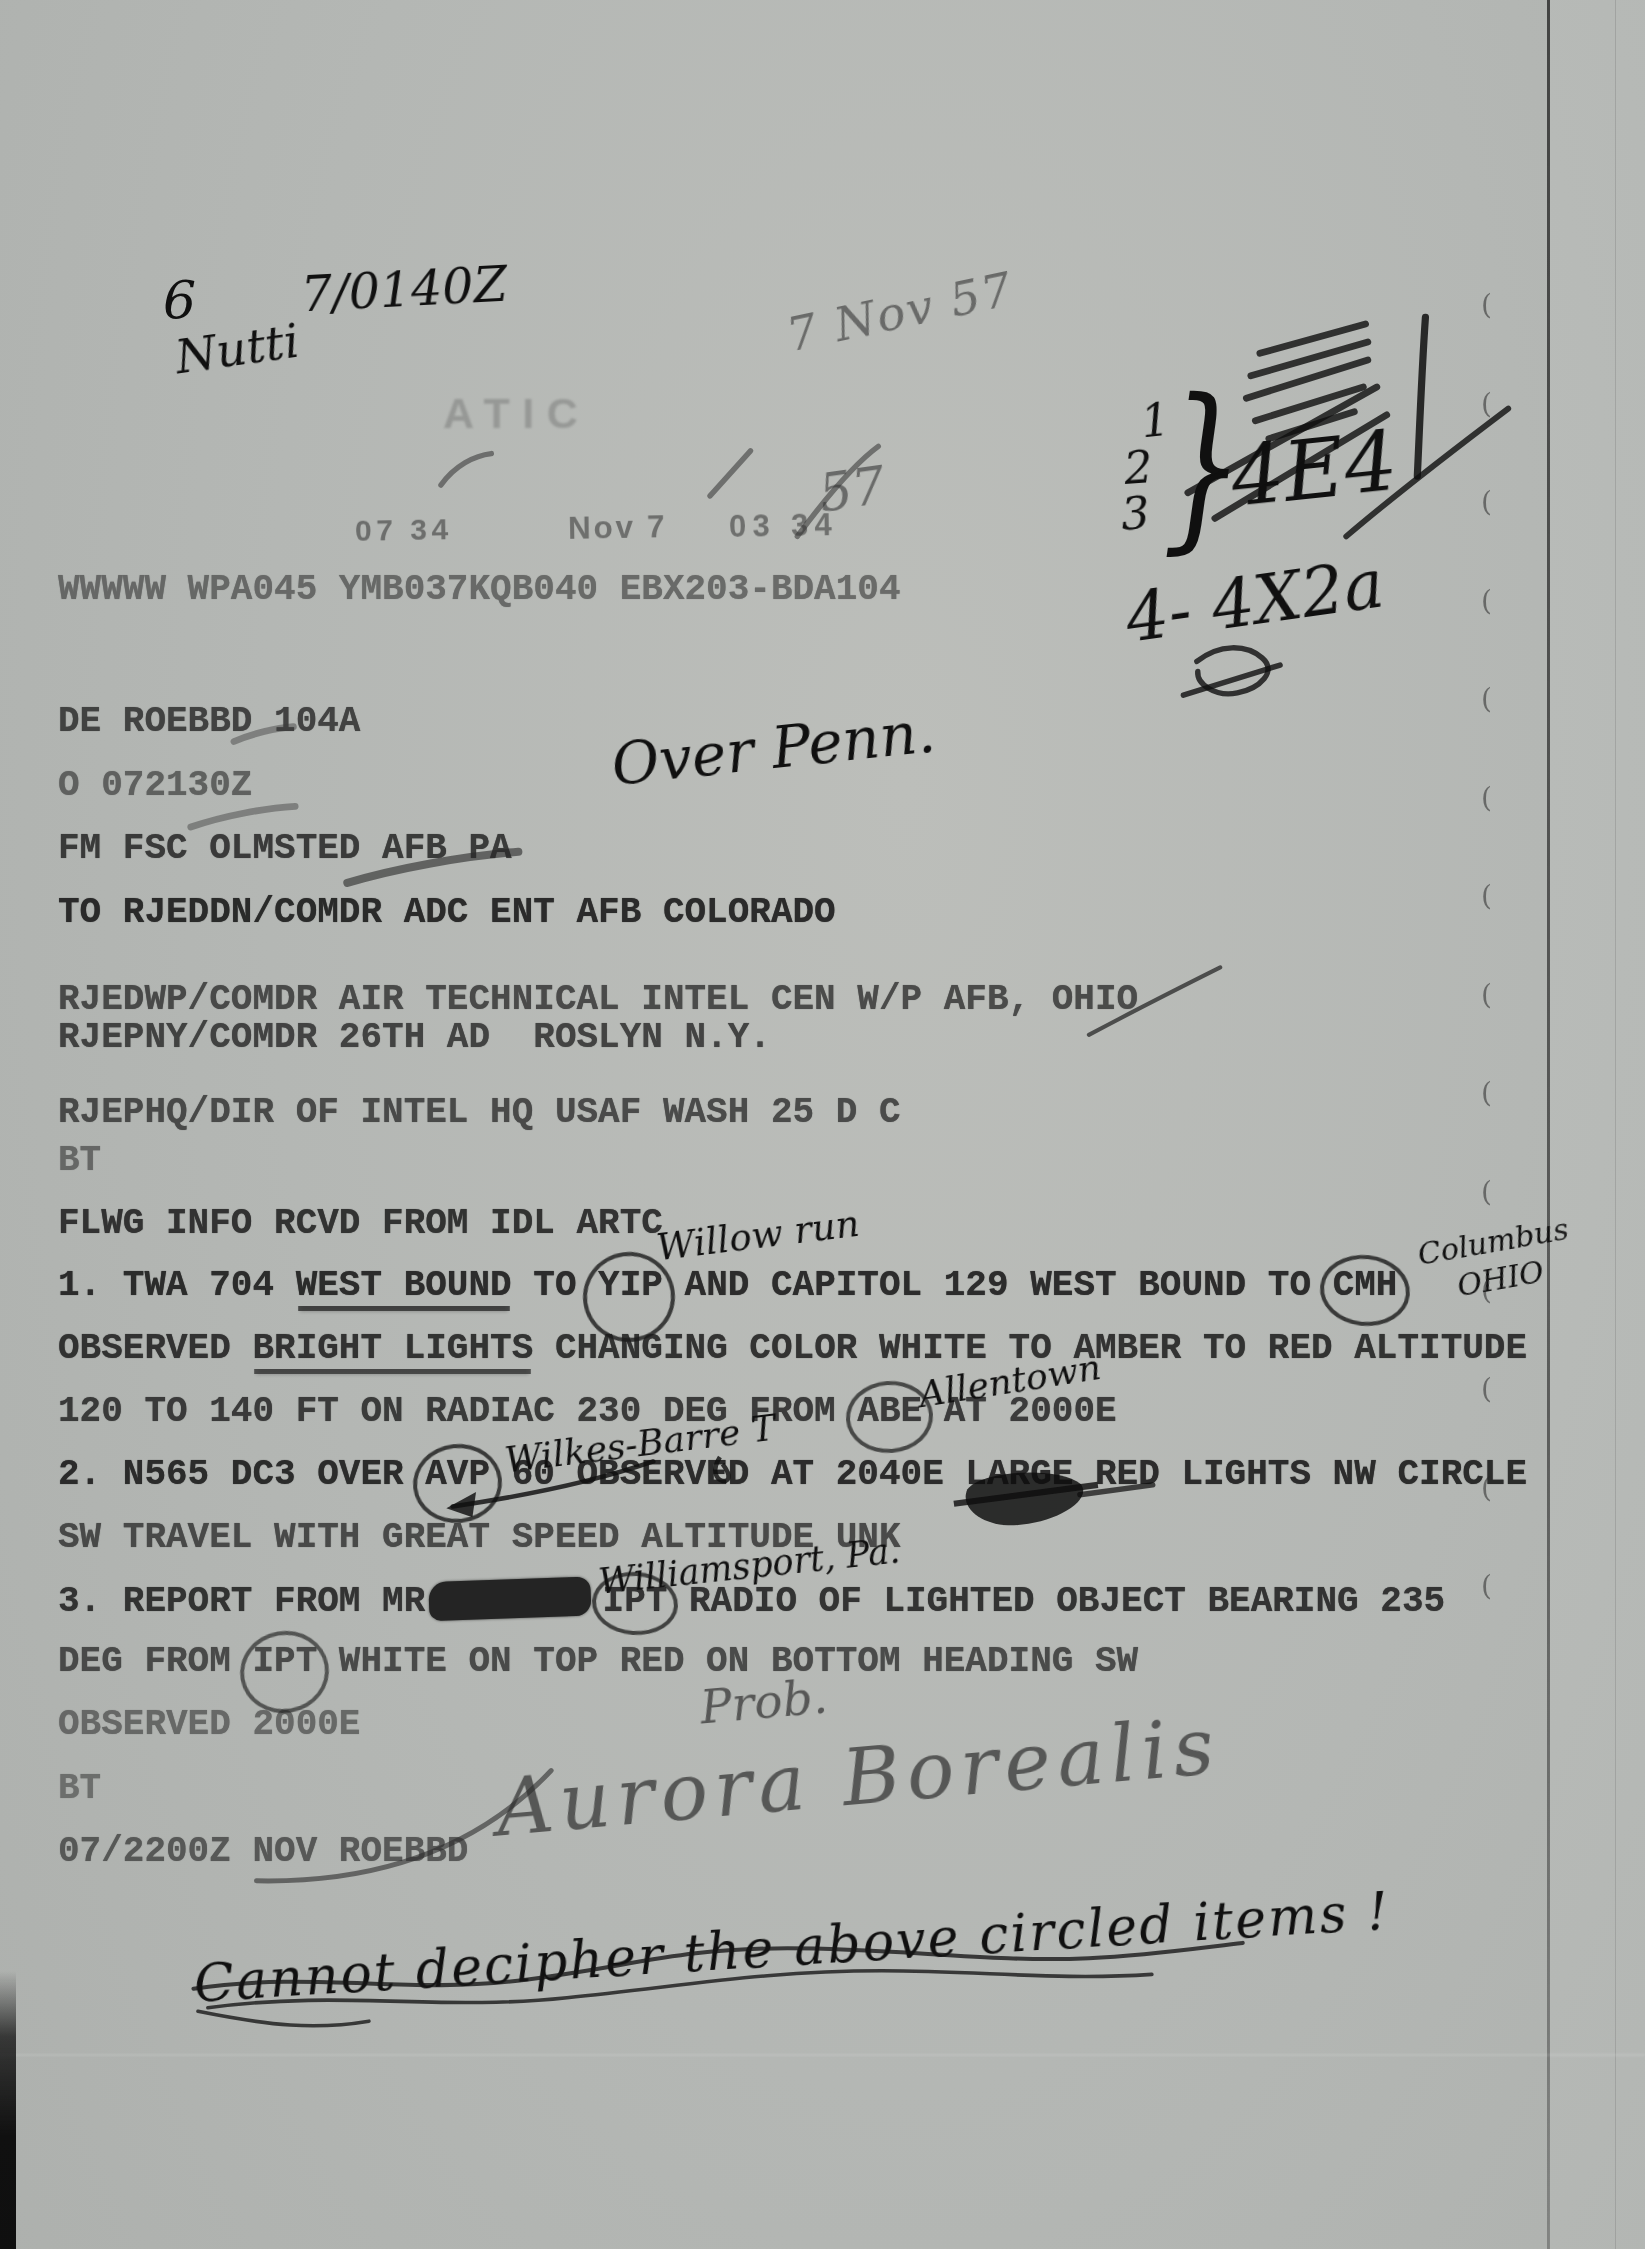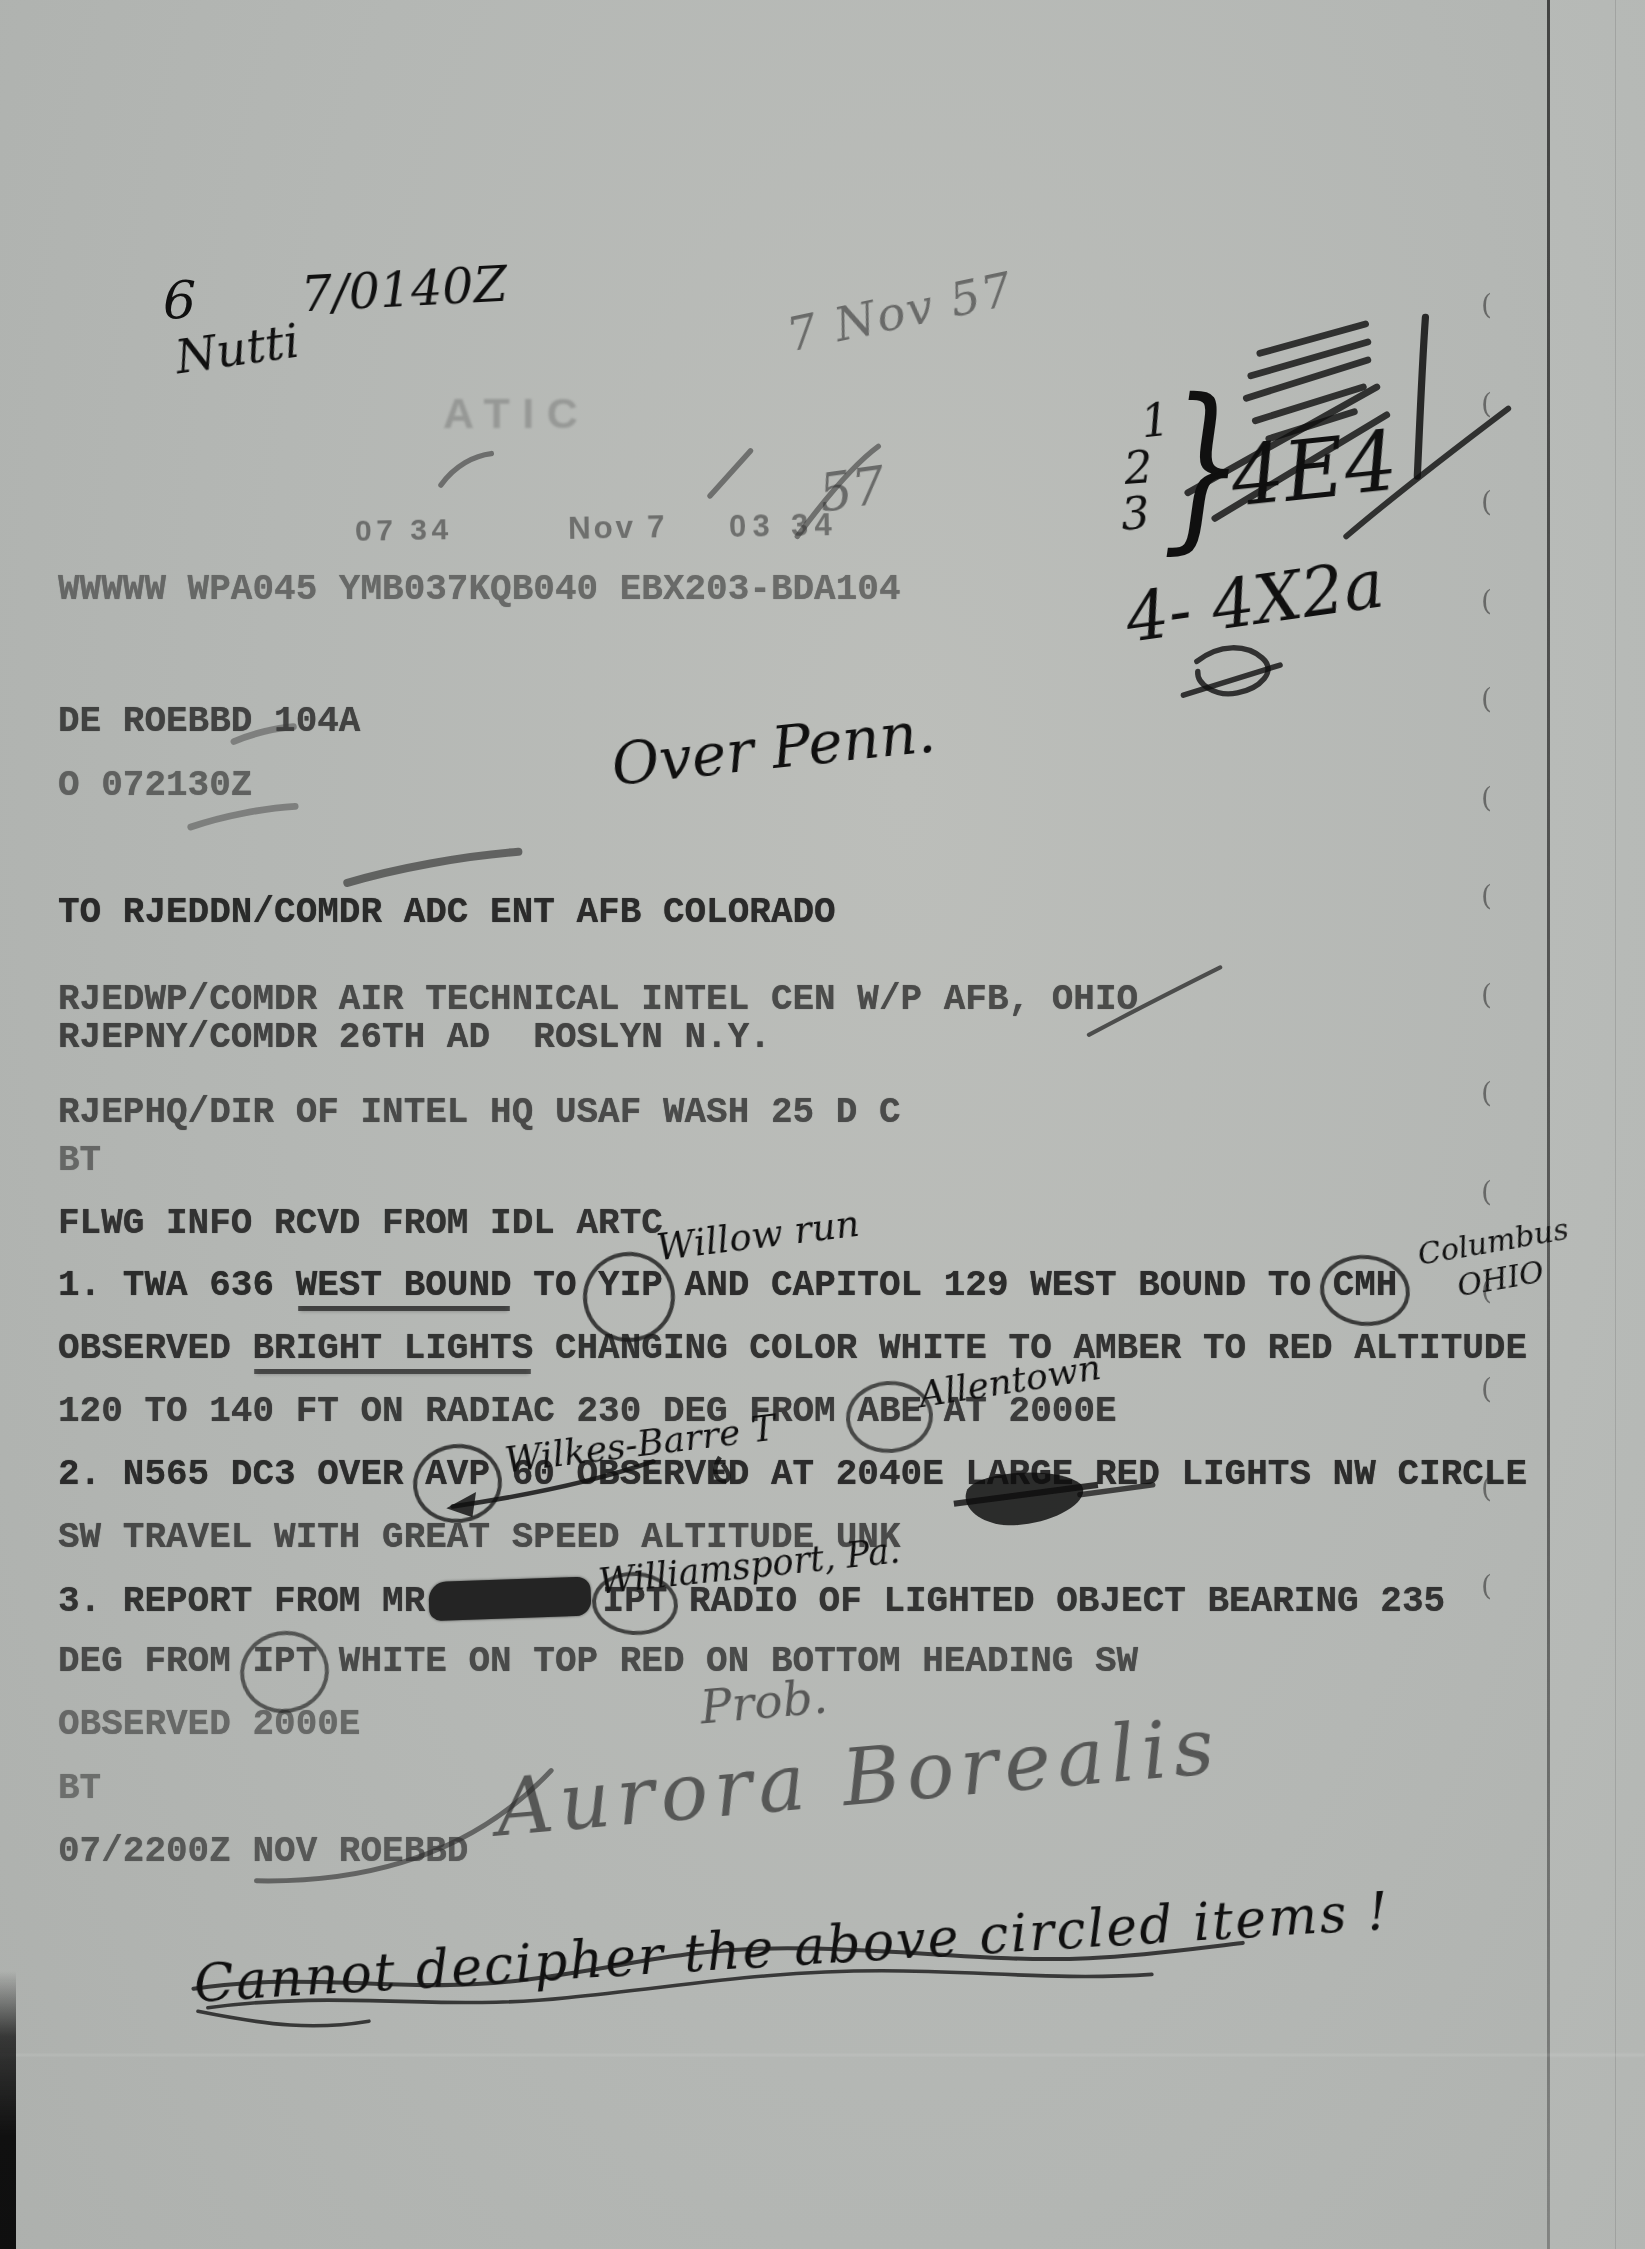--- a/index.html
+++ b/index.html
@@ -75,28 +75,29 @@
   <div class="hand" style="left:1121px;top:491px;font-size:45px;transform:rotate(-4deg);">3</div>
   <div class="hand" style="left:1162px;top:385px;font-size:180px;line-height:.9;transform:scaleX(.72);transform-origin:left top;">}</div>
   <div class="hand" style="left:1231px;top:428px;font-size:83px;transform:rotate(-6deg);">4E4</div>
   <div class="hand" style="left:1125px;top:568px;font-size:67px;transform:rotate(-8deg);">4- 4X2a</div>
 
   <div class="hand" style="left:611px;top:719px;font-size:58px;transform:rotate(-6deg);">Over Penn.</div>
 
   <div class="typed l01 op5">WWWWW WPA045 YMB037KQB040 EBX203-BDA104</div>
   <div class="typed l03 op75">DE ROEBBD 104A</div>
   <div class="typed l04 op55">O 072130Z</div>
+  <div class="typed l05 op8">FM FSC OLMSTED AFB PA</div>
   <div class="typed l06 op9">TO RJEDDN/COMDR ADC ENT AFB COLORADO</div>
   <div class="typed l07 op7">RJEDWP/COMDR AIR TECHNICAL INTEL CEN W/P AFB, OHIO</div>
   <div class="typed l08 op75">RJEPNY/COMDR 26TH AD  ROSLYN N.Y.</div>
   <div class="typed l09 op7">RJEPHQ/DIR OF INTEL HQ USAF WASH 25 D C</div>
   <div class="typed l10 op5">BT</div>
   <div class="typed l11 op85">FLWG INFO RCVD FROM IDL ARTC</div>
 
-  <div class="typed l12 op9"><span>1. TWA 636 </span><span class="underlined">WEST BOUND</span><span> TO </span><span class="circled c-yip">YIP</span><span> AND CAPITOL 129 WEST BOUND TO </span><span class="circled c-cmh">CMH</span></div>
+  <div class="typed l12 op9"><span>1. TWA 704 </span><span class="underlined">WEST BOUND</span><span> TO </span><span class="circled c-yip">YIP</span><span> AND CAPITOL 129 WEST BOUND TO </span><span class="circled c-cmh">CMH</span></div>
 
   <div class="typed l13 op85"><span>OBSERVED </span><span class="underlined">BRIGHT LIGHTS</span><span> CHANGING COLOR WHITE TO AMBER TO RED ALTITUDE</span></div>
 
   <div class="typed l14 op8"><span>120 TO 140 FT ON RADIAC 230 DEG FROM </span><span class="circled c-abe">ABE</span><span> AT 2000E</span></div>
 
   <div class="typed l15 op9"><span>2. N565 DC3 OVER </span><span class="circled c-avp">AVP</span><span> 60 OBSERVED AT 2040E LARGE RED LIGHTS NW CIRCLE</span></div>
 
   <div class="typed l16 op7">SW TRAVEL WITH GREAT SPEED ALTITUDE UNK</div>
 
   <div class="typed l17 op85"><span>3. REPORT FROM MR</span><span class="redaction"></span><span class="circled c-ipt1">IPT</span><span> RADIO OF LIGHTED OBJECT BEARING 235</span></div>

